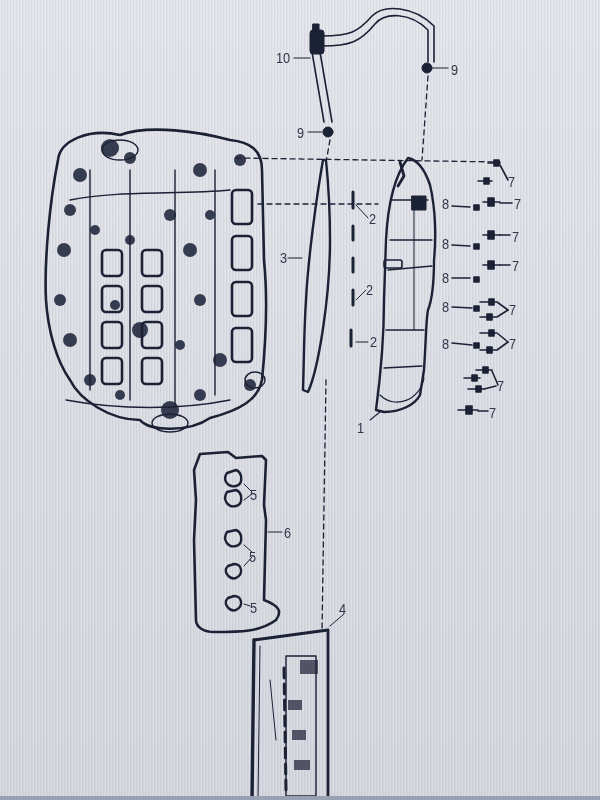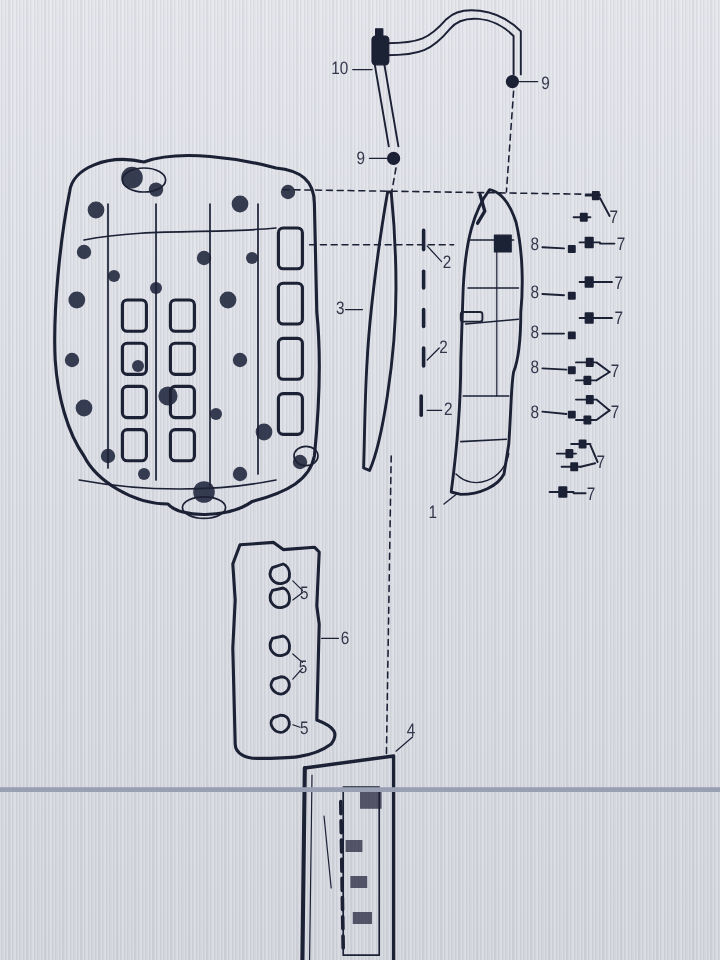--- a/index.html
+++ b/index.html
@@ -5,21 +5,21 @@
   html, body { margin: 0; padding: 0; }
   body {
     width: 600px; height: 800px; overflow: hidden;
     background: #dcdee6;
     background-image:
       repeating-linear-gradient(90deg, rgba(255,255,255,0.18) 0 1px, rgba(0,0,0,0.04) 1px 2px, transparent 2px 3px),
       linear-gradient(180deg, #e2e4ea 0%, #d8dae2 60%, #d3d5dd 100%);
     font-family: "Liberation Sans", sans-serif;
     position: relative;
   }
-  #stage { position: absolute; left: 0; top: 0; width: 600px; height: 660px; }
+  #stage { position: absolute; left: 0; top: 0; width: 600px; height: 800px; }
   .callout {
     position: absolute;
     font-family: "Liberation Sans", sans-serif;
     font-size: 15px;
     color: #33364a;
     line-height: 1;
     transform: scaleX(0.85);
     transform-origin: left top;
   }
   .bottom-bar {

